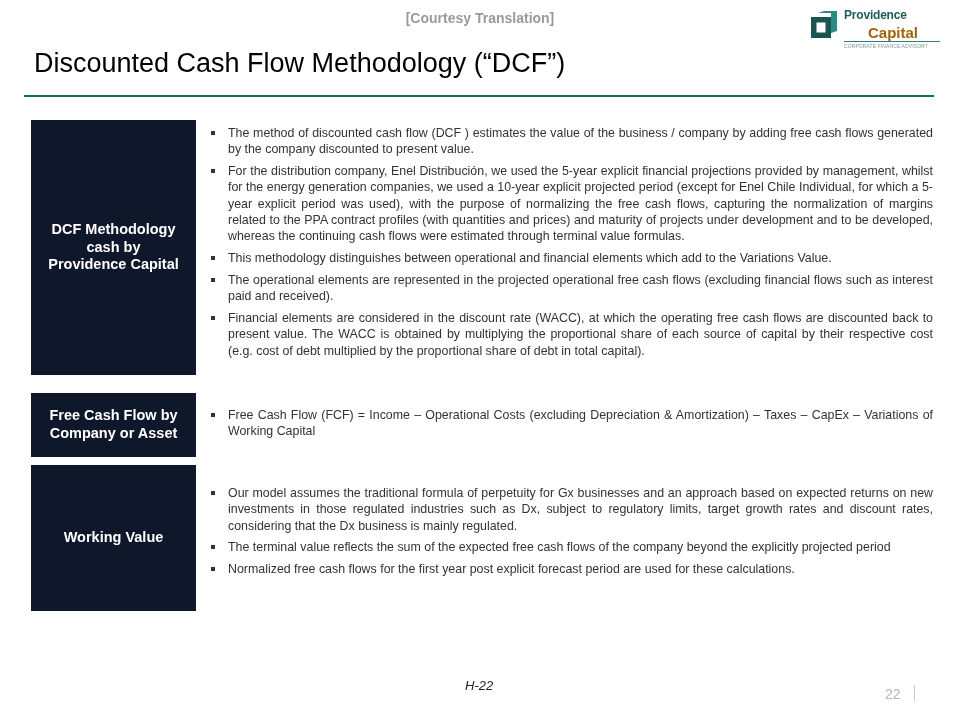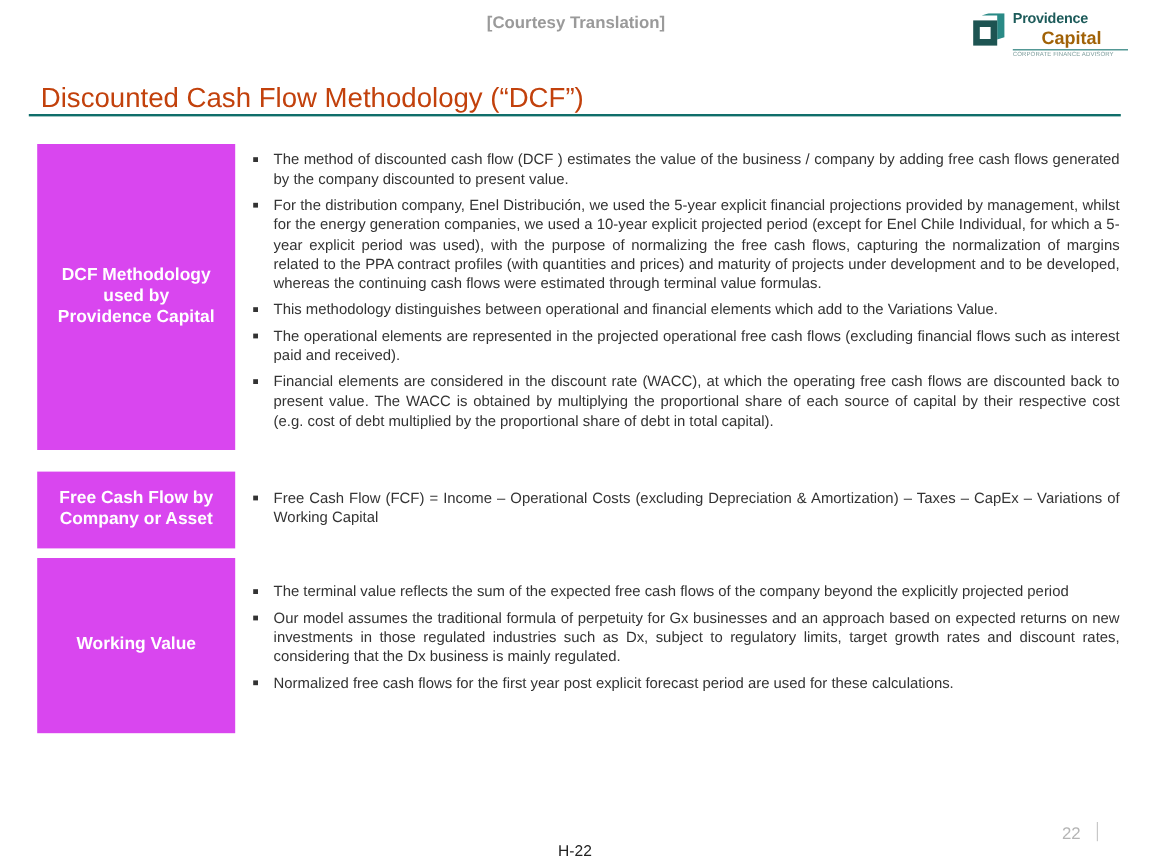--- a/index.html
+++ b/index.html
@@ -4,31 +4,31 @@
 <style>
   html, body { margin: 0; padding: 0; background: #ffffff; }
   body { width: 960px; height: 720px; position: relative; overflow: hidden; font-family: "Liberation Sans", sans-serif; }
   .courtesy { position: absolute; top: 10px; left: 0; width: 960px; text-align: center; font-size: 14px; font-weight: bold; color: #9a9a9a; }
   .logo { position: absolute; top: 9px; left: 810px; width: 130px; height: 40px; }
   .logo-mark { position: absolute; left: 0; top: 2px; width: 28px; height: 28px; }
   .logo-name1 { position: absolute; left: 34px; top: -1px; font-size: 12px; font-weight: bold; color: #1d5b5a; letter-spacing: -0.2px; }
   .logo-name2 { position: absolute; left: 58px; top: 15px; font-size: 15px; font-weight: bold; color: #a16207; }
   .logo-rule { position: absolute; left: 34px; top: 32px; width: 96px; height: 1px; background: #2b7f7c; }
   .logo-tag { position: absolute; left: 34px; top: 34px; font-size: 5px; color: #7a9a99; letter-spacing: 0.1px; white-space: nowrap; }
-  .title { position: absolute; top: 68px; left: 34px; font-size: 23px; color: #c2410c; white-space: nowrap; }
+  .title { position: absolute; top: 48px; left: 34px; font-size: 27px; color: #000000; white-space: nowrap; }
   .title-rule { position: absolute; top: 95px; left: 24px; width: 910px; height: 2px; background: #0f6e6a; }
   .section { position: absolute; left: 31px; width: 904px; }
-  .label-box { position: absolute; left: 0; top: 0; width: 165px; background: #d946ef; color: #ffffff; font-weight: bold; font-size: 14.5px; text-align: center; display: flex; align-items: center; justify-content: center; line-height: 1.22; }
+  .label-box { position: absolute; left: 0; top: 0; width: 165px; background: #0f172a; color: #ffffff; font-weight: bold; font-size: 14.5px; text-align: center; display: flex; align-items: center; justify-content: center; line-height: 1.22; }
   .label-box span { display: block; padding: 0 6px; }
   .bullets { position: absolute; left: 178px; width: 724px; margin: 0; padding: 0; list-style: none; }
   .bullets li { position: relative; padding-left: 19px; font-size: 12.4px; line-height: 16.3px; color: #333333; text-align: justify; margin-bottom: 5.5px; }
   .bullets li .bul { position: absolute; left: 2px; top: 6px; width: 4px; height: 4px; background: #333; }
   .page-num { position: absolute; top: 686px; left: 885px; font-size: 14px; color: #b5b5b5; }
   .page-bar { position: absolute; top: 685px; left: 914px; width: 1px; height: 16px; background: #c8c8c8; }
-  .h22 { position: absolute; top: 701px; left: 465px; font-size: 13px; color: #222; }
+  .h22 { position: absolute; top: 678px; left: 465px; font-size: 13px; color: #222; font-style: italic; }
 </style>
 </head>
 <body>
 
 <div class="courtesy">[Courtesy Translation]</div>
 
 <div class="logo">
   <svg class="logo-mark" viewBox="0 0 28 28">
     <polygon points="8,2 14,0 27,0 27,20 21,22 21,2" fill="#2a8a86"></polygon>
     <rect x="1" y="6" width="20" height="21" fill="#1d5452"></rect>
@@ -40,21 +40,21 @@
   <div class="logo-tag">CORPORATE FINANCE ADVISORY</div>
 </div>
 
 <div class="title">Discounted Cash Flow Methodology (“DCF”)</div>
 <div class="title-rule"></div>
 
 <div class="section" style="top:120px; height:255px;">
   <div class="label-box" style="height:255px;">
     <span>
       <span>DCF Methodology</span>
-      <span>used by</span>
+      <span>cash by</span>
       <span>Providence Capital</span>
     </span>
   </div>
   <ul class="bullets" style="top:5px;">
     <li><i class="bul"></i><span>The method of discounted cash flow (DCF ) estimates the value of the business / company by adding free cash flows generated by the company discounted to present value.</span></li>
     <li><i class="bul"></i><span>For the distribution company, Enel Distribución, we used the 5-year explicit financial projections provided by management, whilst for the energy generation companies, we used a 10-year explicit projected period (except for Enel Chile Individual, for which a 5-year explicit period was used), with the purpose of normalizing the free cash flows, capturing the normalization of margins related to the PPA contract profiles (with quantities and prices) and maturity of projects under development and to be developed, whereas the continuing cash flows were estimated through terminal value formulas.</span></li>
     <li><i class="bul"></i><span>This methodology distinguishes between operational and financial elements which add to the Variations Value.</span></li>
     <li><i class="bul"></i><span>The operational elements are represented in the projected operational free cash flows (excluding financial flows such as interest paid and received).</span></li>
     <li><i class="bul"></i><span>Financial elements are considered in the discount rate (WACC), at which the operating free cash flows are discounted back to present value. The WACC is obtained by multiplying the proportional share of each source of capital by their respective cost (e.g. cost of debt multiplied by the proportional share of debt in total capital).</span></li>
   </ul>
@@ -72,21 +72,21 @@
   </ul>
 </div>
 
 <div class="section" style="top:465px; height:146px;">
   <div class="label-box" style="height:146px;">
     <span>
       <span>Working Value</span>
     </span>
   </div>
   <ul class="bullets" style="top:20px;">
+    <li><i class="bul"></i><span>Our model assumes the traditional formula of perpetuity for Gx businesses and an approach based on expected returns on new investments in those regulated industries such as Dx, subject to regulatory limits, target growth rates and discount rates, considering that the Dx business is mainly regulated.</span></li>
     <li><i class="bul"></i><span>The terminal value reflects the sum of the expected free cash flows of the company beyond the explicitly projected period</span></li>
-    <li><i class="bul"></i><span>Our model assumes the traditional formula of perpetuity for Gx businesses and an approach based on expected returns on new investments in those regulated industries such as Dx, subject to regulatory limits, target growth rates and discount rates, considering that the Dx business is mainly regulated.</span></li>
     <li><i class="bul"></i><span>Normalized free cash flows for the first year post explicit forecast period are used for these calculations.</span></li>
   </ul>
 </div>
 
 <div class="page-num">22</div>
 <div class="page-bar"></div>
 <div class="h22">H-22</div>
 
 </body></html>

